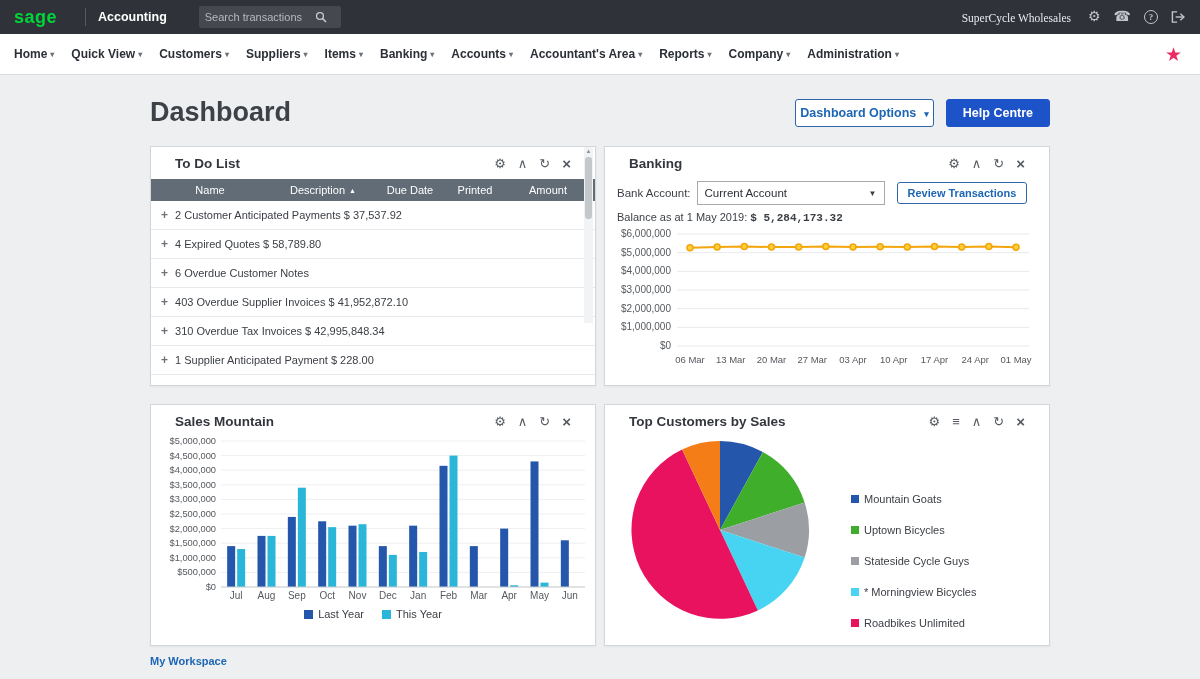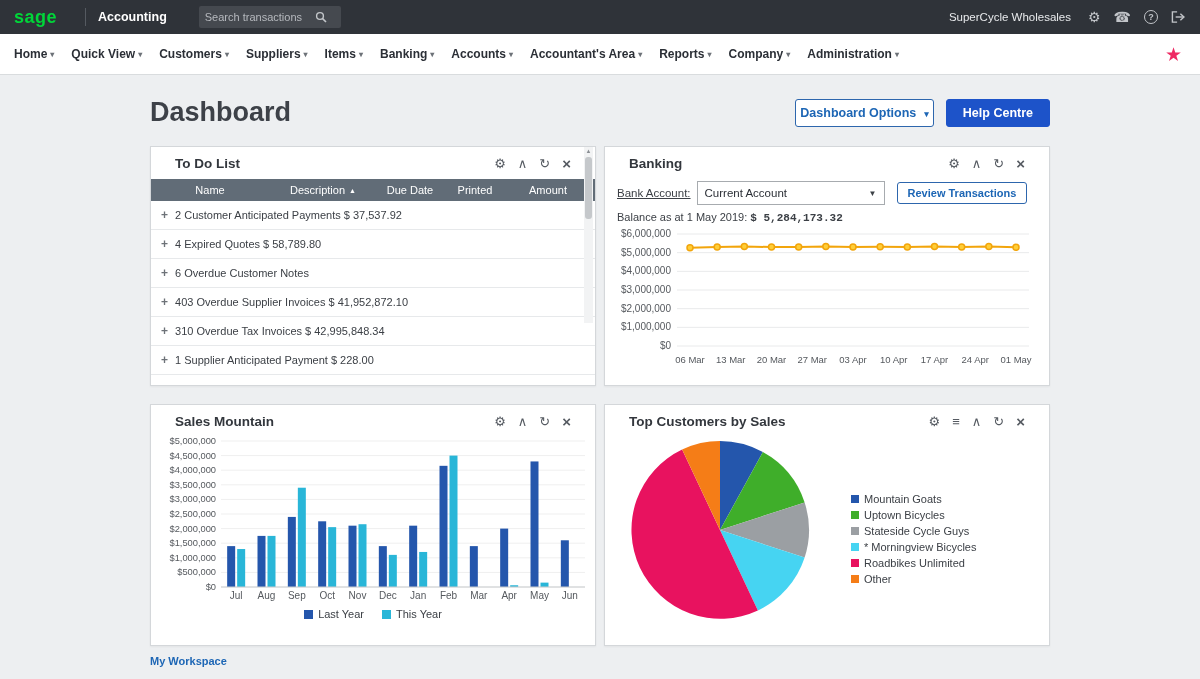--- a/index.html
+++ b/index.html
@@ -8,21 +8,21 @@
   svg text { font-family:"Liberation Sans", sans-serif; }
 
   
   .topbar { height:34px; background:#2f3339; display:flex; align-items:center; padding:0 14px; color:#c9ccd0; }
   .logo { color:#00d639; font-size:18px; font-weight:bold; letter-spacing:0.5px; margin-right:28px; }
   .tb-divider { width:1px; height:18px; background:#555a61; margin-right:12px; }
   .tb-app { color:#fff; font-size:12.5px; font-weight:bold; margin-right:32px; }
   .tb-search { background:#45494f; height:22px; width:142px; display:flex; align-items:center; border-radius:2px; padding:0 6px; }
   .tb-search input { background:transparent; border:none; outline:none; color:#c3c6ca; font-size:11px; width:110px; font-family:"Liberation Sans",sans-serif; }
   .tb-search input::placeholder { color:#b6b9be; opacity:1; }
-  .tb-right { margin-left:auto; display:flex; align-items:center; gap:13px; }
+  .tb-right { margin-left:auto; display:flex; align-items:flex-end; gap:13px;font-family:Liberation Serif, serif; }
   .tb-company { font-size:11.5px; color:#e8eaec; margin-right:4px; }
   .tb-icon { color:#c2c5c9; font-size:14px; line-height:1; cursor:pointer; }
   .help-circle { width:14px; height:14px; border:1.5px solid #c2c5c9; border-radius:50%; font-size:9px; font-weight:bold; display:flex; align-items:center; justify-content:center; color:#c2c5c9; }
 
   
   .menubar { height:41px; background:#fff; border-bottom:1px solid #d9dcde; display:flex; align-items:center; padding:0 18px 0 14px; }
   .menu-items { display:flex; align-items:center; gap:17px; }
   .menu-item { font-size:12px; font-weight:bold; color:#2b2f36; cursor:pointer; white-space:nowrap; }
   .menu-item .caret { font-size:8px; color:#6d7278; margin-left:3px; vertical-align:1px; }
   .menu-star { margin-left:auto; color:#ee2a63; font-size:19px; cursor:pointer; }
@@ -52,37 +52,37 @@
   .tcol .sort { font-size:7px; margin-left:4px; vertical-align:1px; }
   .todo-rows { position:relative; height:178px; }
   .trow { height:29px; display:flex; align-items:center; padding-left:10px; border-bottom:1px solid #e7e9eb; font-size:11px; color:#3c4046; cursor:pointer; }
   .trow .plus { color:#6d7278; font-weight:bold; margin-right:7px; font-size:12px; }
   .todo-scrollbar { position:absolute; right:2px; top:0; width:9px; height:176px; background:#f2f3f4; display:flex; flex-direction:column; align-items:center; cursor:pointer; }
   .sb-arrow { font-size:6px; color:#8a8e93; line-height:9px; }
   .sb-thumb { width:7px; height:62px; background:#c5c8cb; border-radius:3px; margin-top:1px; }
 
   
   .bank-controls { display:flex; align-items:center; padding:4px 12px 2px; }
-  .bank-label { font-size:11.5px; color:#3c4046; margin-right:6px;text-decoration:underline; }
+  .bank-label { font-size:11.5px; color:#3c4046; margin-right:6px; }
   .bank-select { width:188px; height:24px; border:1px solid #a7abaf; background:#fff; display:flex; align-items:center; font-size:11.5px; color:#2b2f36; padding:0 7px; cursor:pointer; }
   .bank-select .sel-caret { margin-left:auto; font-size:8px; color:#3c4046; }
   .btn-review { background:#fff; border:1px solid #2d66ad; color:#1d66b5; font-size:11px; font-weight:bold; padding:4px 10px; border-radius:3px; margin-left:12px; cursor:pointer; }
   .bank-balance { font-size:11px; color:#3c4046; padding:4px 12px 0; }
   .bank-balance b { font-weight:bold;font-family:Liberation Mono, monospace; }
   .bank-chart { padding:0 6px 0 10px; }
 
   
   .sales-chart { padding:0 4px 0 8px; }
   .chart-legend { display:flex; justify-content:center; gap:18px; font-size:11px; color:#3c4046; margin-top:1px; }
   .legend-item { display:flex; align-items:center; gap:5px; }
   .legend-sq { width:9px; height:9px; display:inline-block; }
 
   
   .pie-body { display:flex; padding:2px 10px 0 22px; }
-  .pie-legend { margin:56px 0 0 38px; display:flex; flex-direction:column; gap:4px; }
+  .pie-legend { margin:56px 0 0 38px; display:flex; flex-direction:column; gap:19px; }
   .pie-legend .legend-item { font-size:11px; }
   .pie-legend .legend-sq { width:8px; height:8px; }
 
   .footer-link { font-size:11px; font-weight:bold; color:#1d66b5; margin-top:9px; display:inline-block; cursor:pointer; text-decoration:none; }
 </style>
 </head>
 <body>
 
 <div class="topbar">
   <span class="logo">sage</span>

